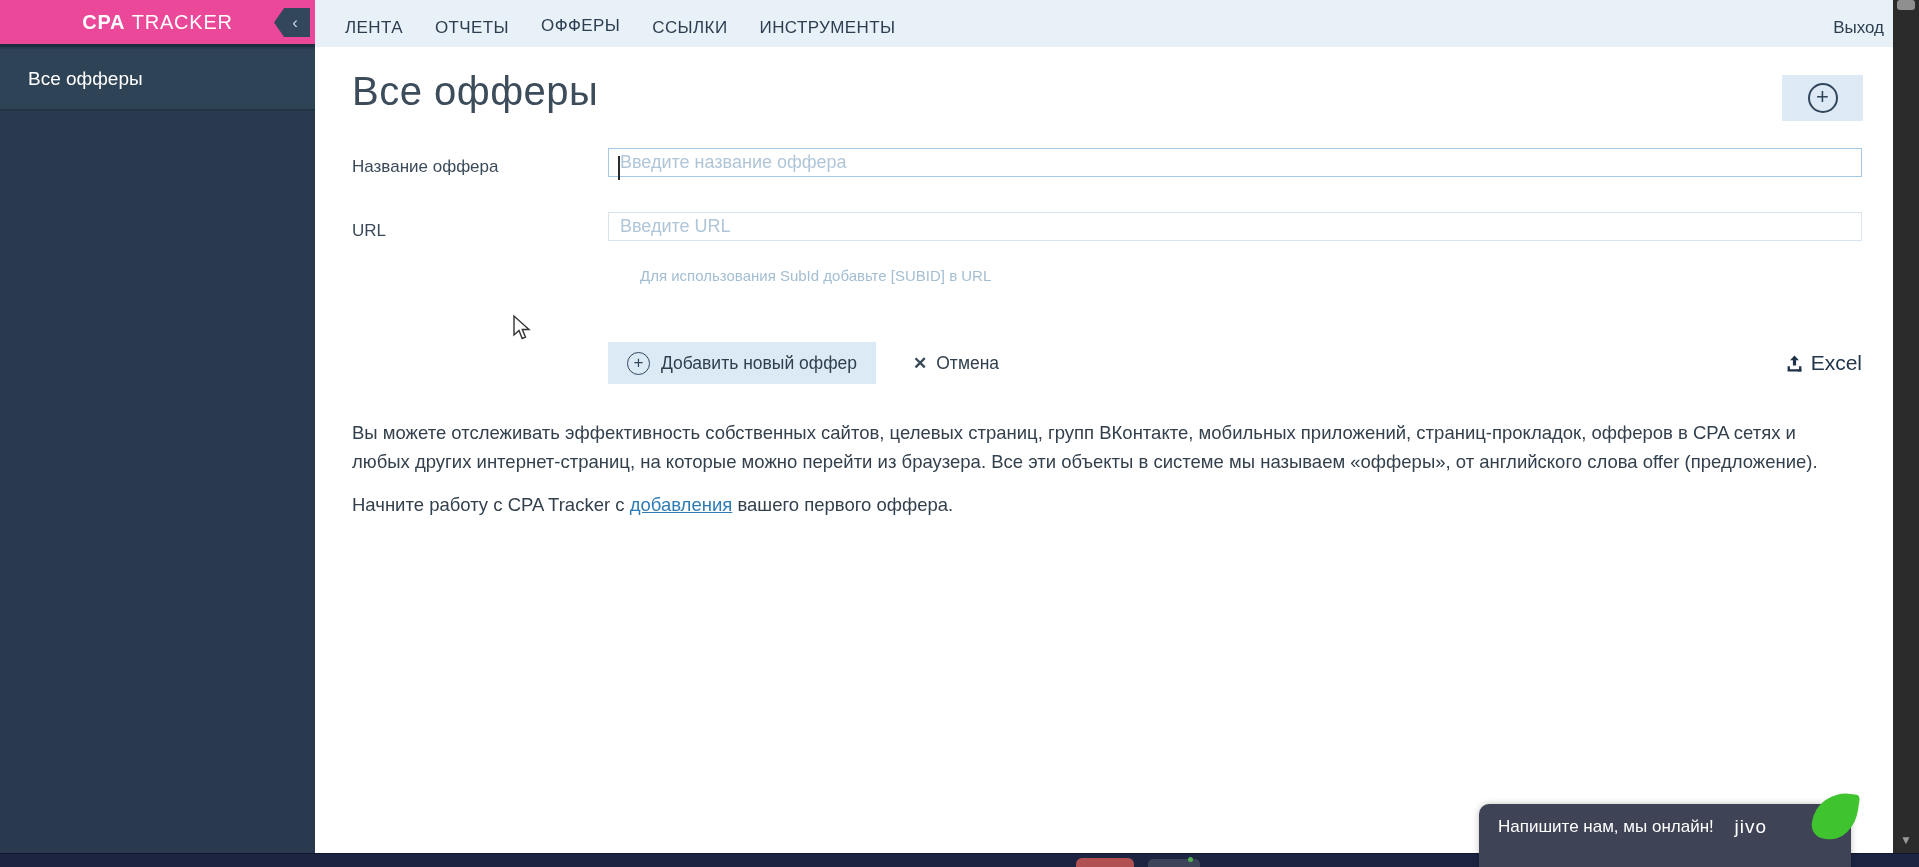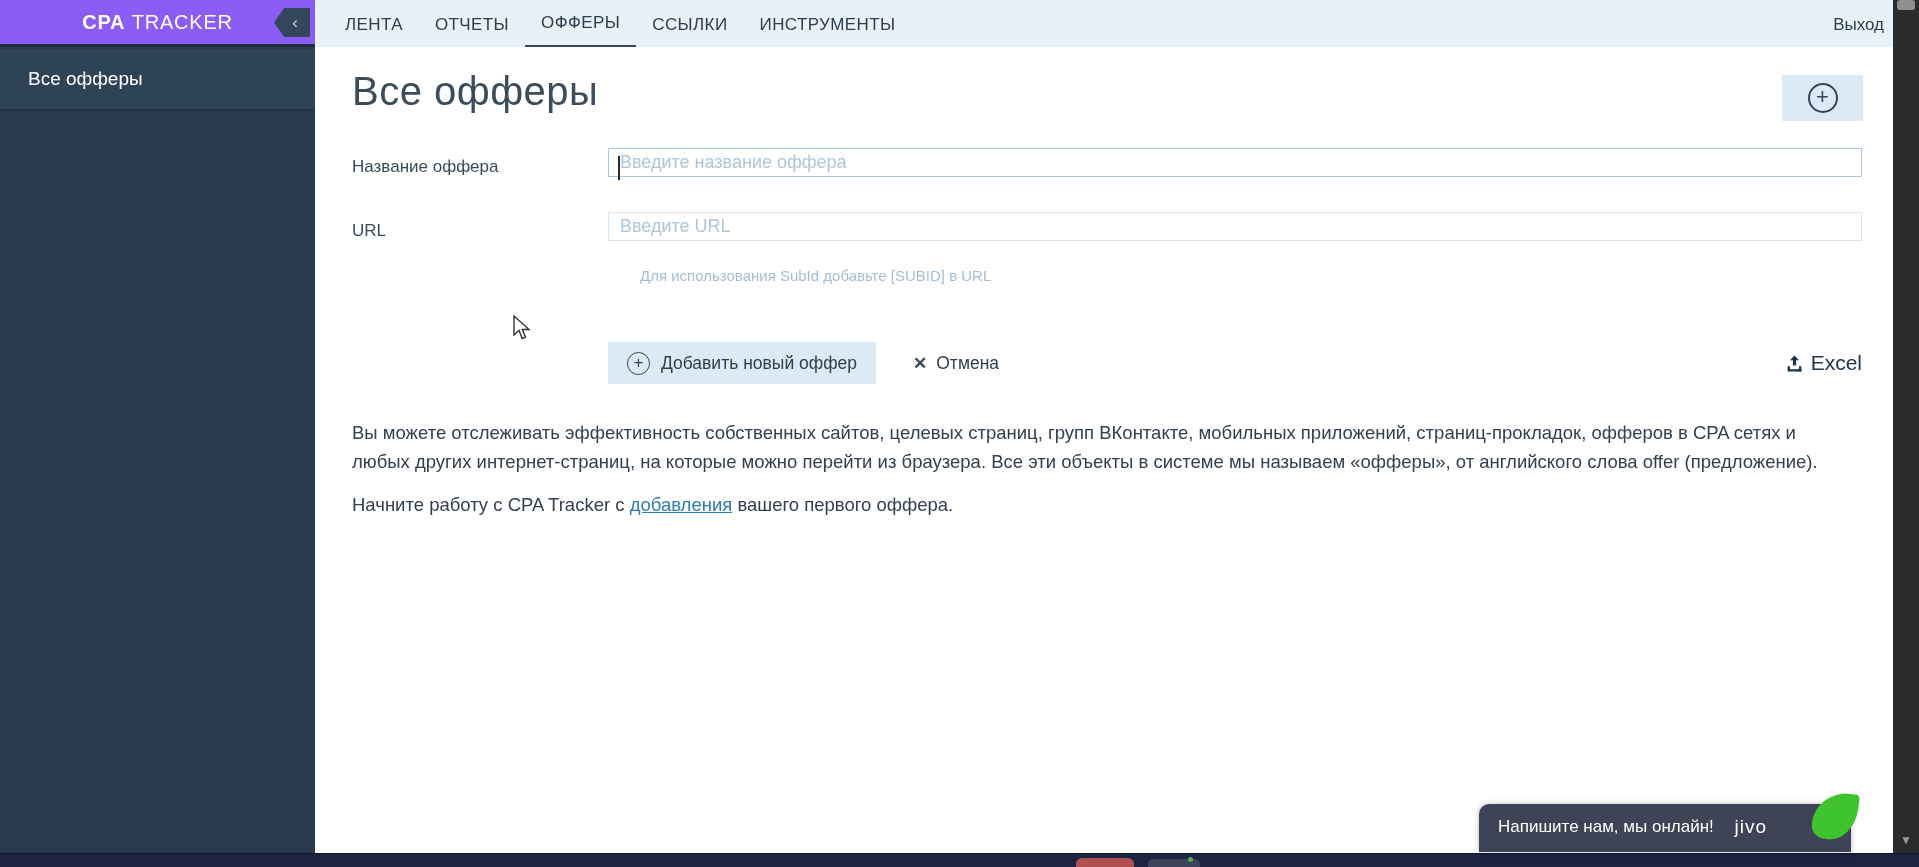--- a/index.html
+++ b/index.html
@@ -2,34 +2,34 @@
 <html><head>
 <meta charset="utf-8">
 <style>
   * { margin:0; padding:0; box-sizing:border-box; }
   html,body { width:1919px; height:867px; overflow:hidden; }
   body { font-family:"Liberation Sans", sans-serif; background:#fff; }
   .screen { position:relative; width:1919px; height:867px; overflow:hidden; background:#fff; }
 
   
   .sidebar { position:absolute; left:0; top:0; width:315px; height:853px; background:#293a4e; }
-  .sidebar-header { position:relative; height:47px; background:#8b5cf6; border-bottom:3px solid #1f2e3f;
+  .sidebar-header { position:relative; height:47px; background:#ec4899; border-bottom:3px solid #1f2e3f;
     display:flex; align-items:center; justify-content:center; }
   .logo { color:#ffffff; font-size:20px; letter-spacing:0.8px; white-space:nowrap; }
   .logo .b { font-weight:bold; }
   .collapse-btn { position:absolute; right:5px; top:8px; width:36px; height:29px; background:#33475c;
     clip-path:polygon(28% 0,100% 0,100% 100%,28% 100%,0 50%);
     display:flex; align-items:center; justify-content:center; color:#c8d3dd; font-size:17px; cursor:pointer; padding-left:6px; }
   .sidebar-item { height:62px; margin-top:2px; display:flex; align-items:center; padding-left:28px;
     color:#ffffff; font-size:19px; border-bottom:2px solid #243446; cursor:pointer; }
   .sidebar-item.active { background:#2f4357; }
 
   
   .topbar { position:absolute; left:315px; top:0; width:1578px; height:56px; background:#e9f1f8;
-    border-bottom:7px solid #22c55e; display:flex; align-items:stretch; }
+    border-bottom:1px solid #22c55e; display:flex; align-items:stretch; }
   .tabs { display:flex; margin-left:14px; }
   .tab { display:flex; align-items:center; padding:0 16px; font-size:17px; color:#2c3e50;
     letter-spacing:0.4px; cursor:pointer; }
   .tab.active { border-bottom:4px solid #36495c; }
   .logout { margin-left:auto; display:flex; align-items:center; padding-right:9px; font-size:17px;
     color:#2c3e50; cursor:pointer; }
 
   
   .content { position:absolute; left:315px; top:47px; width:1578px; height:806px; background:#ffffff; }
   .page-title { position:absolute; left:37px; top:22px; font-size:40px; font-weight:200;
@@ -76,21 +76,21 @@
   .taskbar { position:absolute; left:0; bottom:0; width:1919px; height:14px; background:#1d2442;
     border-top:1px solid #10162b; }
   .task-red { position:absolute; left:1076px; bottom:0; width:58px; height:9px; background:#b05050;
     border-radius:6px 6px 0 0; }
   .task-gray { position:absolute; left:1148px; bottom:0; width:52px; height:8px; background:#3c4459;
     border-radius:5px 5px 0 0; }
   .task-dot { position:absolute; left:1188px; bottom:5px; width:5px; height:5px; background:#4fae4f;
     border-radius:50%; }
 
   
-  .jivo { position:absolute; left:1479px; top:804px; width:372px; height:48px; background:#3e4355;
+  .jivo { position:absolute; left:1479px; top:804px; width:372px; height:64px; background:#3e4355;
     border-radius:10px 10px 0 0; cursor:pointer; box-shadow:0 0 6px rgba(0,0,0,0.25); }
   .jivo-msg { position:absolute; left:19px; top:13px; font-size:17px; color:#ffffff; }
   .jivo-brand { position:absolute; right:84px; top:12px; font-size:19px; color:#ffffff;
     letter-spacing:1px; }
   .jivo-leaf { position:absolute; left:1813px; top:792px; width:44px; height:48px;
     background:#3fc32e; border-radius:78% 8% 60% 30% / 70% 10% 70% 30%; transform:rotate(8deg); }
 
   
   .cursor { position:absolute; left:508px; top:314px; pointer-events:none; }
 </style>

